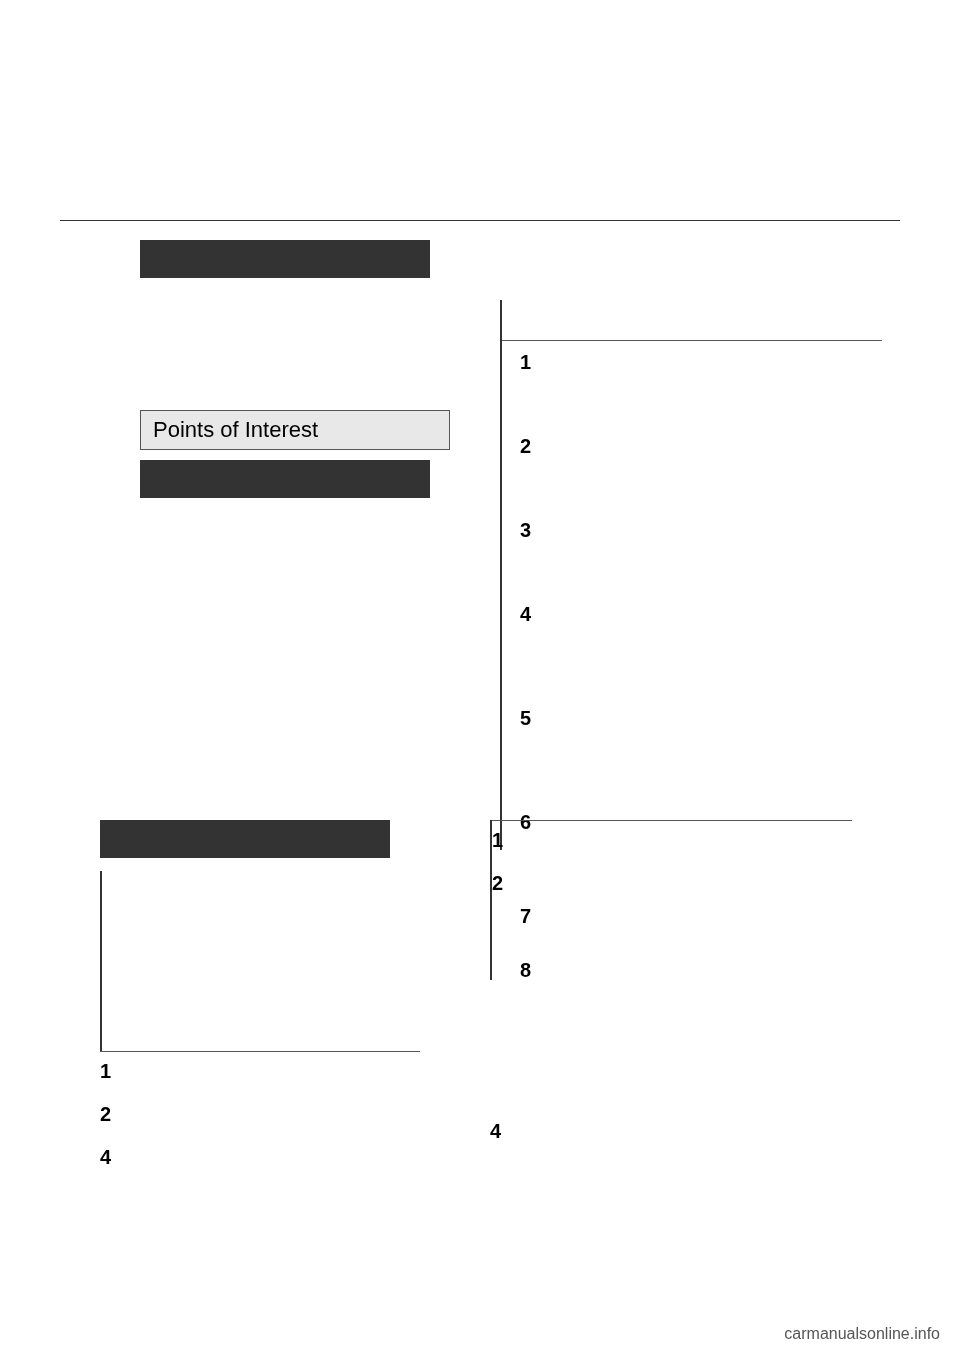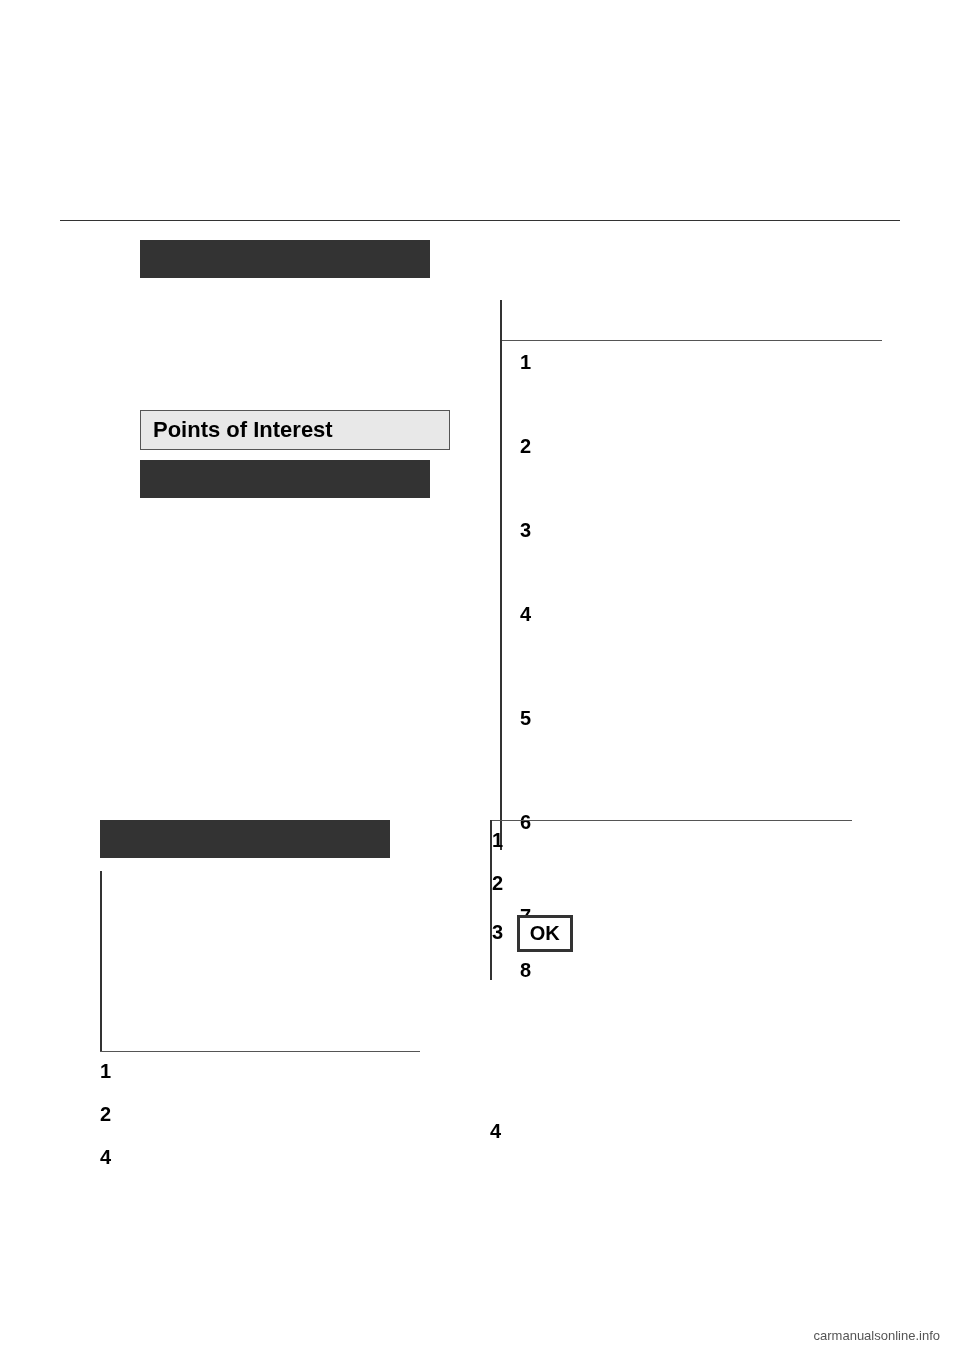--- a/index.html
+++ b/index.html
@@ -42,21 +42,21 @@
       top: 410px;
       left: 140px;
       width: 310px;
     }
 
     .poi-label {
       background: #e8e8e8;
       border: 1px solid #555;
       padding: 6px 12px;
       font-size: 22px;
-      font-weight: bold;
+      font-weight: normal;
       color: #000;
       display: inline-block;
       width: 310px;
     }
 
     .dark-bar-2 {
       background: #333;
       height: 38px;
       width: 290px;
       margin-top: 10px;
@@ -213,21 +213,21 @@
       font-size: 20px;
       font-weight: bold;
       color: #000;
     }
 
     
     .watermark {
       position: absolute;
       bottom: 15px;
       right: 20px;
-      font-size: 13px;
+      font-size: 16px;
       color: #555;
     }
   </style>
 </head>
 <body>
 
 <div class="page">
 
   <div class="top-line"></div>
 
@@ -304,24 +304,20 @@
       <div class="vert-line-br"></div>
       <div style="flex:1;">
         <div class="horiz-line-br"></div>
         <div class="num-list-br">
           <div class="num-item-br">
             <span>1</span>
           </div>
           <div class="num-item-br">
             <span>2</span>
           </div>
-          <div class="num-item-br">
-            <span>3</span>
-            <span class="ok-button">OK</span>
-          </div>
         </div>
       </div>
     </div>
   </div>
 
   <div class="item-4-bottom">
     <span>4</span>
   </div>
 
   <div class="watermark">carmanualsonline.info</div>

